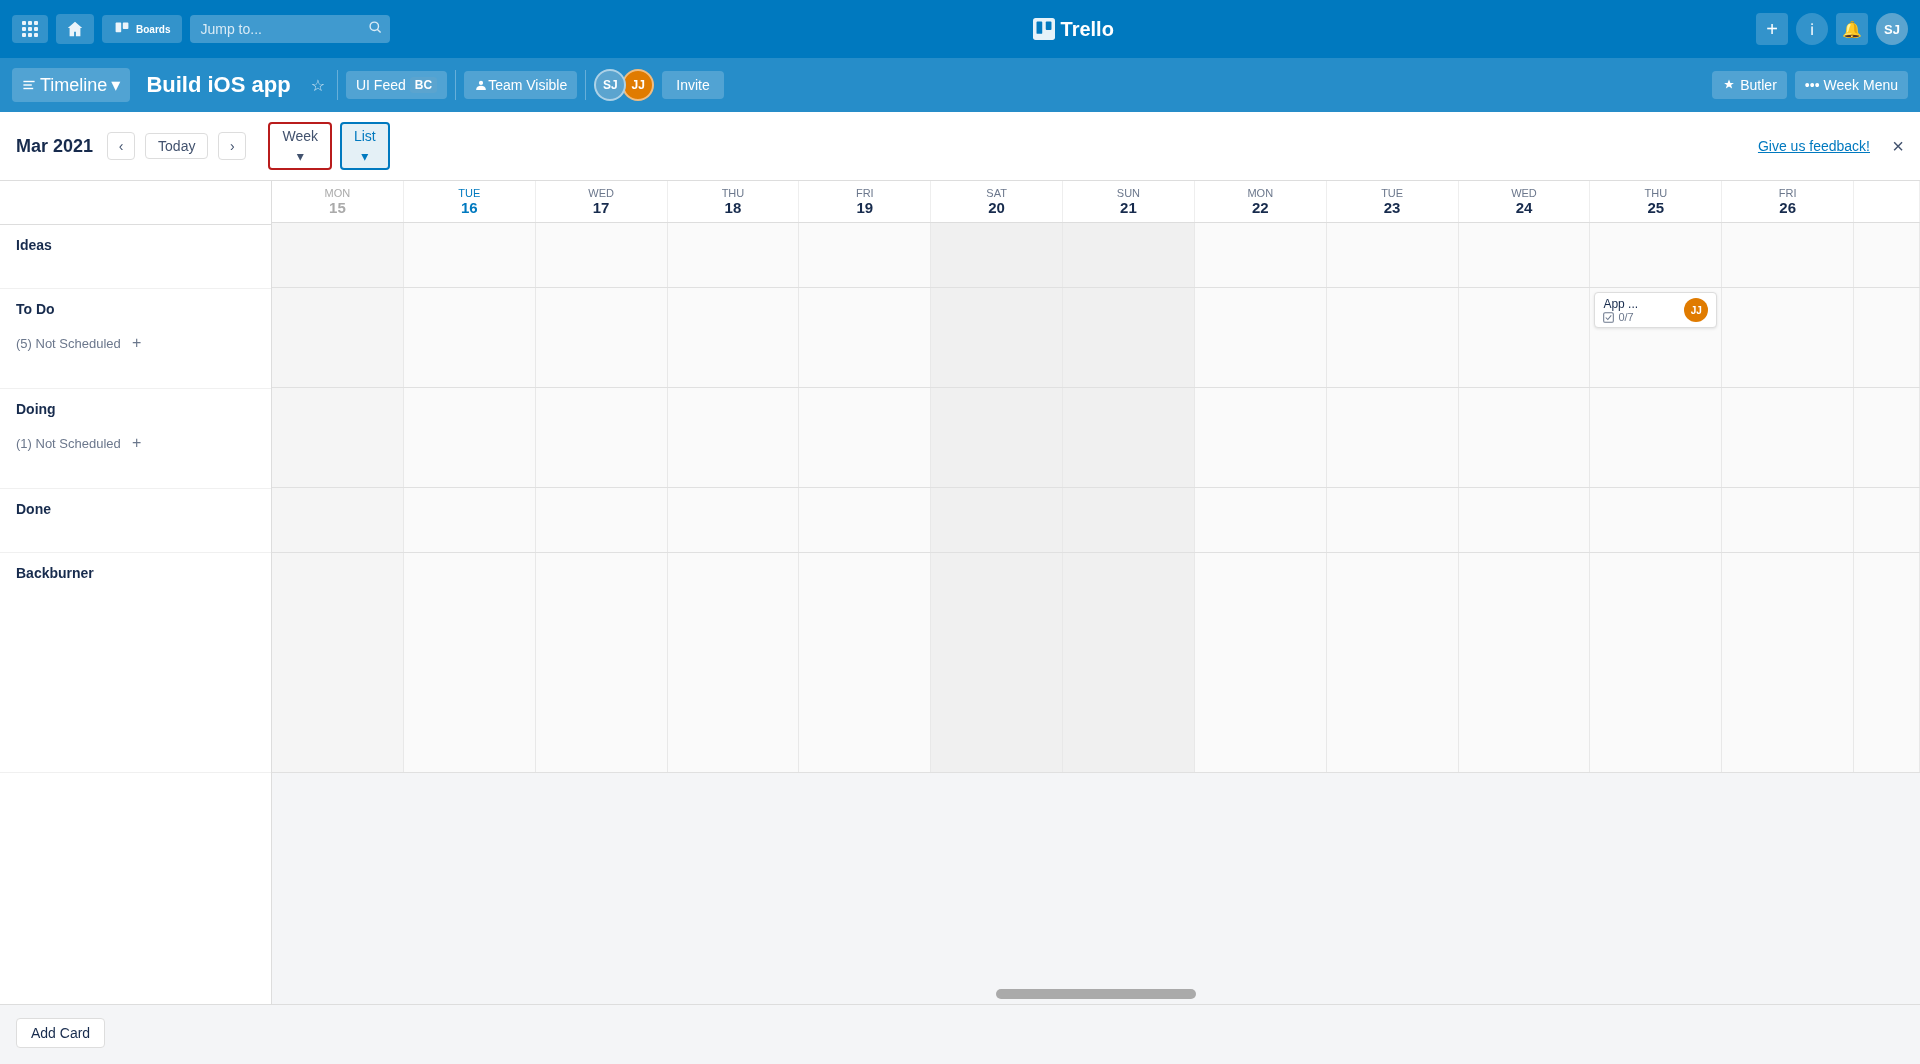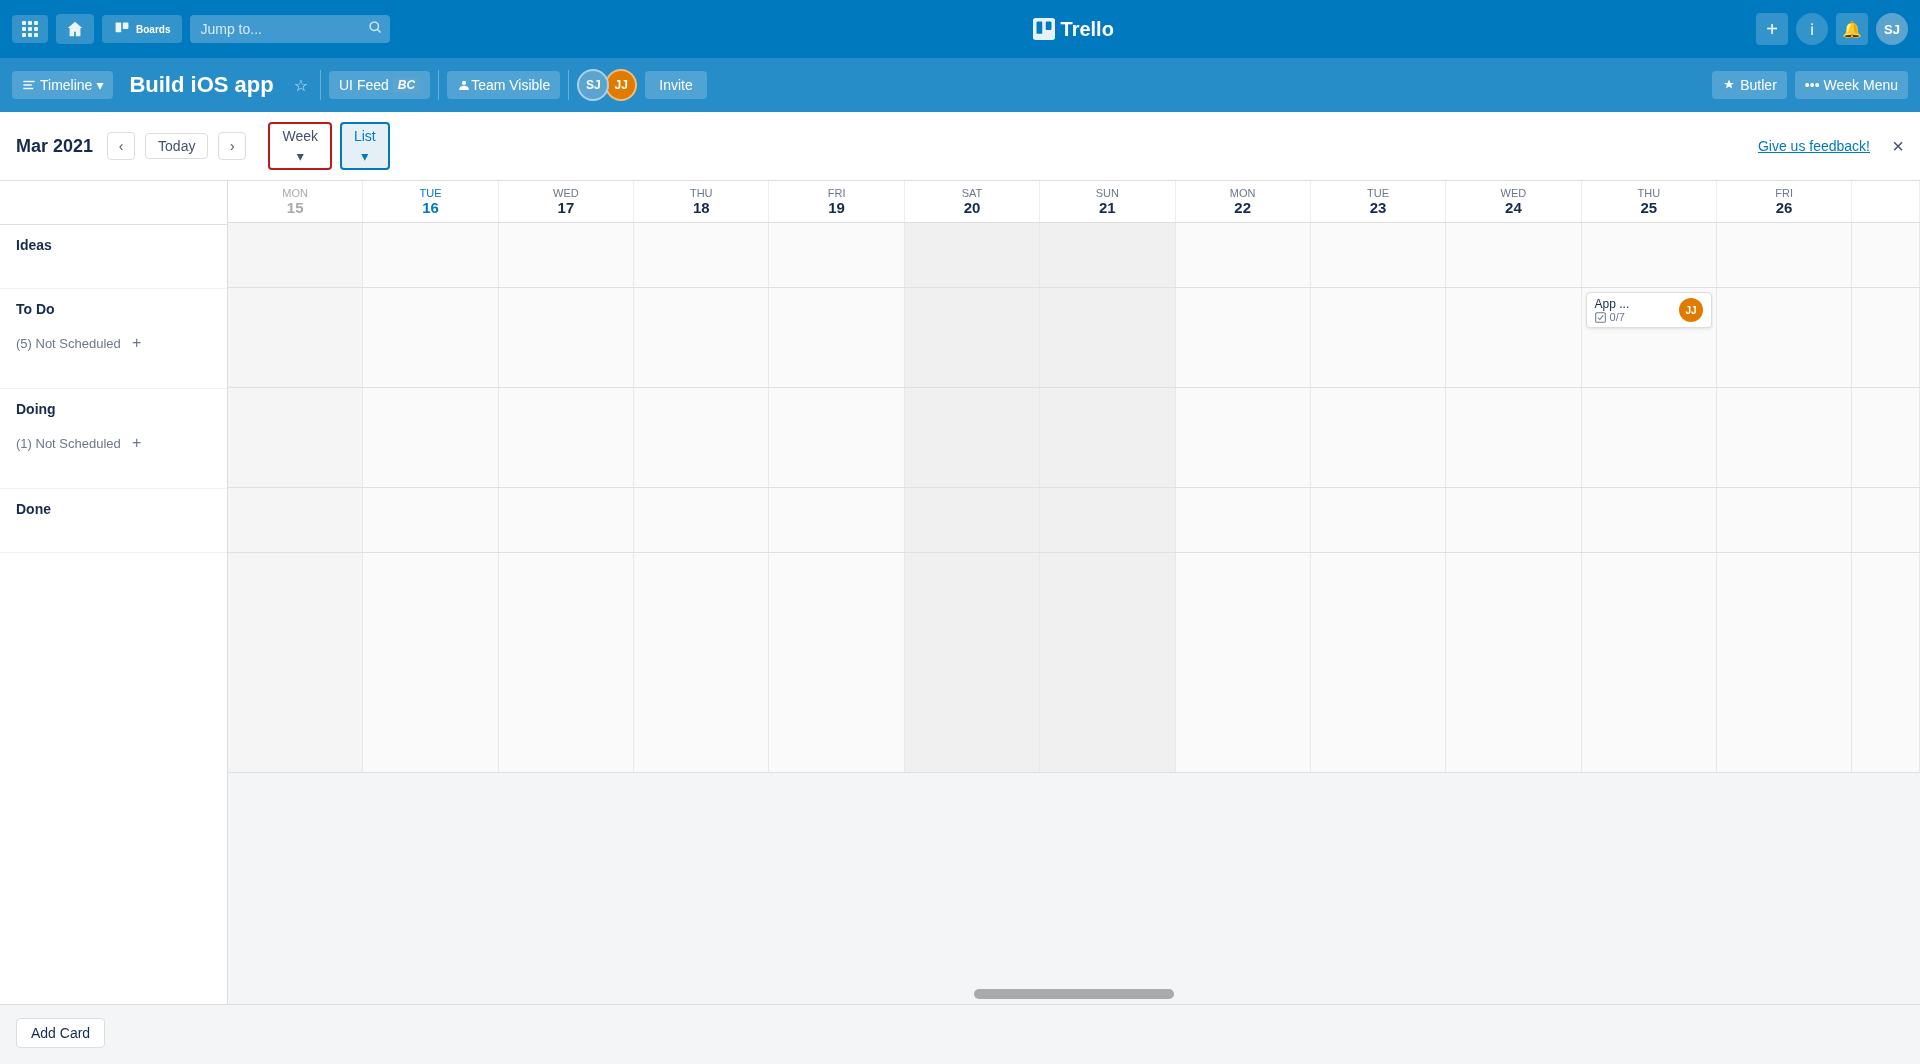--- a/index.html
+++ b/index.html
@@ -53,25 +53,25 @@
       background: rgba(0, 121, 191, 0.85);
       height: 54px;
       display: flex;
       align-items: center;
       padding: 0 12px;
       gap: 8px;
     }
     .board-nav-left { display: flex; align-items: center; gap: 8px; }
     .board-nav-right { margin-left: auto; display: flex; align-items: center; gap: 8px; }
 
-    .timeline-btn { background: rgba(255,255,255,0.2); border: none; border-radius: 4px; color: #fff; cursor: pointer; padding: 6px 10px; font-size: 14px; display: flex; align-items: center; gap: 4px; }
+    .timeline-btn { background: rgba(255,255,255,0.2); border: none; border-radius: 4px; color: #fff; cursor: pointer; padding: 6px 10px; font-size: 18px; display: flex; align-items: center; gap: 4px; }
     .board-title { background: transparent; border: none; color: #fff; font-size: 22px; font-weight: 700; cursor: pointer; padding: 4px 8px; border-radius: 4px; }
     .star-btn { background: transparent; border: none; color: rgba(255,255,255,0.8); cursor: pointer; font-size: 16px; padding: 4px; }
     .ui-feed-btn { background: rgba(255,255,255,0.2); border: none; border-radius: 4px; color: #fff; cursor: pointer; padding: 6px 10px; font-size: 14px; display: flex; align-items: center; gap: 4px; }
-    .feed-badge { background: #5ba4cf; border-radius: 3px; padding: 1px 5px; font-size: 12px; font-weight: 700; font-style: italic; }
+    .feed-badge { background: #5ba4cf; border-radius: 3px; padding: 1px 5px; font-size: 12px; font-weight: 700; }
     .team-visible-btn { background: rgba(255,255,255,0.2); border: none; border-radius: 4px; color: #fff; cursor: pointer; padding: 6px 10px; font-size: 14px; display: flex; align-items: center; }
     .divider { width: 1px; height: 30px; background: rgba(255,255,255,0.3); }
 
     .avatar-group { display: flex; align-items: center; }
     .avatar-sm { width: 32px; height: 32px; border-radius: 50%; display: flex; align-items: center; justify-content: center; font-size: 12px; font-weight: 700; color: #fff; border: 2px solid rgba(255,255,255,0.5); margin-left: -4px; cursor: pointer; }
     .avatar-sm:first-child { margin-left: 0; }
 
     .invite-btn { background: rgba(255,255,255,0.2); border: none; border-radius: 4px; color: #fff; cursor: pointer; padding: 6px 14px; font-size: 14px; }
     .butler-btn { background: rgba(255,255,255,0.2); border: none; border-radius: 4px; color: #fff; cursor: pointer; padding: 6px 10px; font-size: 14px; display: flex; align-items: center; gap: 4px; }
     .show-menu-btn { background: rgba(255,255,255,0.2); border: none; border-radius: 4px; color: #fff; cursor: pointer; padding: 6px 10px; font-size: 14px; display: flex; align-items: center; gap: 4px; }
@@ -106,21 +106,21 @@
     .close-calendar-btn { position: absolute; right: 16px; background: transparent; border: none; cursor: pointer; font-size: 20px; color: #42526e; }
 
     
     .calendar-grid-wrapper {
       display: flex;
       flex: 1;
       overflow: hidden;
     }
 
     .lists-panel {
-      width: 228px;
+      width: 272px;
       background: #fff;
       border-right: 1px solid #ddd;
       flex-shrink: 0;
       overflow-y: auto;
     }
 
     .list-item-row {
       padding: 12px 16px;
       border-bottom: 1px solid #f0f0f0;
     }
@@ -375,20 +375,23 @@
         <div class="not-scheduled">
           <span>(1) Not Scheduled</span>
           <button class="add-card-inline">+</button>
         </div>
       </div>
 
       <div class="list-item-row row-group-done">
         <div class="list-name">Done</div>
       </div>
 
+      <div class="list-item-row row-group-backburner">
+        <div class="list-name">Backburner</div>
+      </div>
     </div>
 
     <div class="dates-panel">
 
       <div class="dates-header" id="dates-header">
       <div class="date-header-cell faded">
             <div class="day-name">MON</div>
             <div class="day-num">15</div>
           </div>
           <div class="date-header-cell today">

